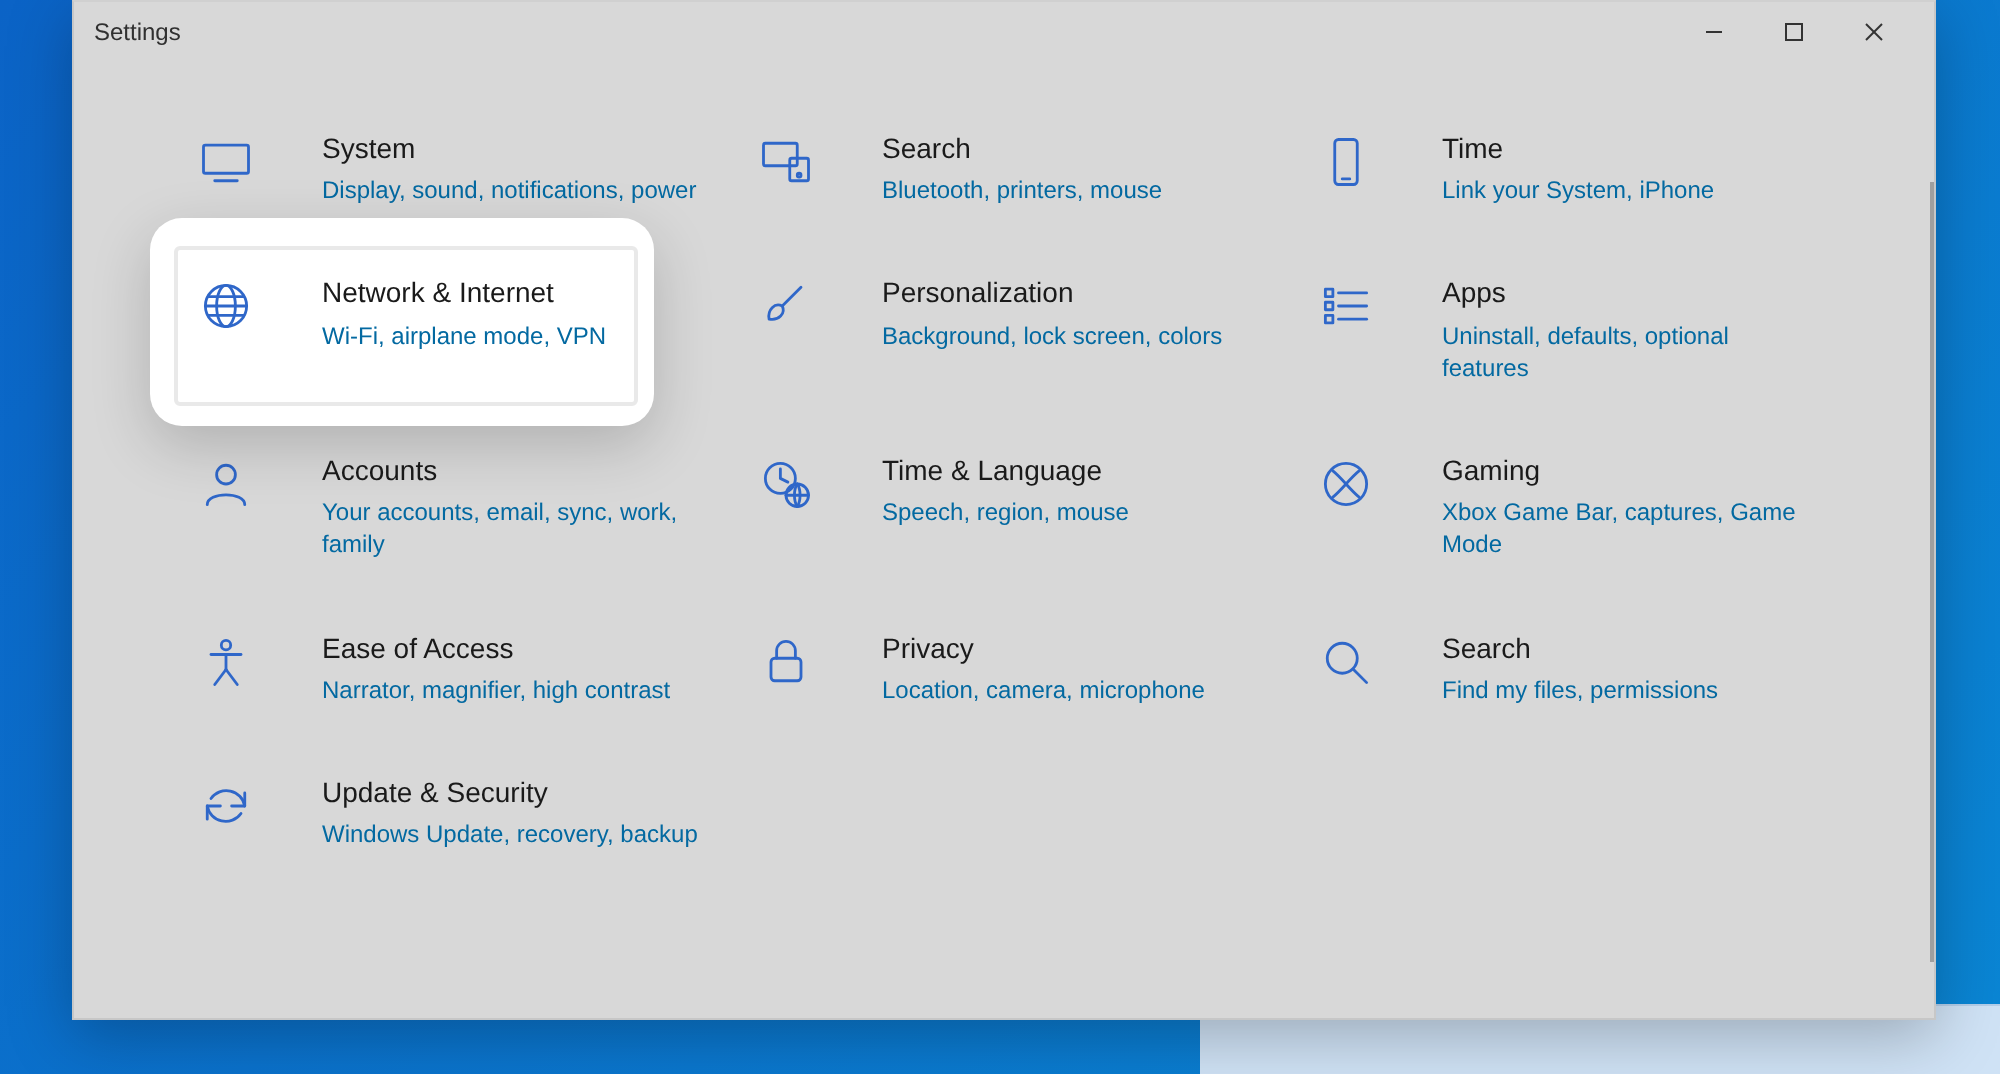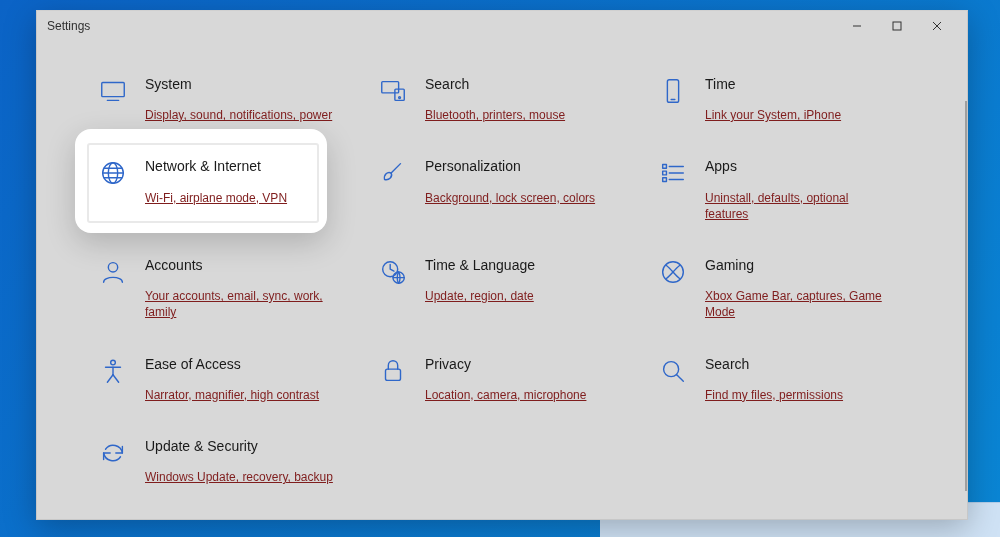--- a/index.html
+++ b/index.html
@@ -16,21 +16,21 @@
     position: absolute;
     left: 60%;
     right: 0;
     bottom: 0;
     height: 34px;
     background: #cfe2f5;
     border-top: 1px solid #b3cde8;
   }
   .window {
     position: absolute;
-    top: 10px;
+    top: 0;
     left: 36px;
     width: 932px;
     height: 510px;
     background: #d8d8d8;
     border: 1px solid #c7c7c7;
     border-top-color: #d0d0d0;
     box-shadow: 0 8px 30px rgba(0,0,0,.25);
     box-sizing: border-box;
   }
   .titlebar {
@@ -71,44 +71,43 @@
     padding: 34px 40px 20px 60px;
     display: grid;
     grid-template-columns: repeat(3, 260px);
     column-gap: 20px;
     row-gap: 34px;
   }
 
   .tile {
     display: flex;
     align-items: flex-start;
-    gap: 16px;
+    gap: 32px;
     cursor: pointer;
   }
   .tile .ico {
     width: 32px;
     height: 32px;
     flex: 0 0 32px;
     display: flex;
     align-items: center;
     justify-content: center;
   }
   .tile .txt { flex: 1; }
   .tile .title {
     font-size: 14px;
     color: #1a1a1a;
     line-height: 1.3;
   }
   .tile .desc {
     font-size: 12px;
-    color: #7f1d1d;
+    color: #0369a1;
     line-height: 1.35;
-    margin-top: 14px;
+    margin-top: 4px;
     max-width: 190px;
-    text-decoration: underline;
   }
 
   
   .hl-wrap {
     position: relative;
   }
   .hl-outer {
     position: absolute;
     top: -28px;
     left: -22px;
@@ -281,21 +280,21 @@
               <circle cx="13" cy="13" r="8"></circle>
               <polyline points="13,8 13,13 17,15"></polyline>
               <circle cx="22" cy="22" r="6"></circle>
               <line x1="16" y1="22" x2="28" y2="22"></line>
               <path d="M22 16 C20 19 20 25 22 28"></path>
               <path d="M22 16 C24 19 24 25 22 28"></path>
             </svg>
         </div>
         <div class="txt">
           <div class="title">Time &amp; Language</div>
-          <div class="desc">Update, region, date</div>
+          <div class="desc">Speech, region, mouse</div>
         </div>
       </div>
 
       <div class="tile">
         <div class="ico">
           <svg viewBox="0 0 32 32" width="30" height="30">
               <circle cx="16" cy="16" r="11"></circle>
               <path d="M9 9 C14 13 18 19 23 23"></path>
               <path d="M23 9 C18 13 14 19 9 23"></path>
             </svg>

